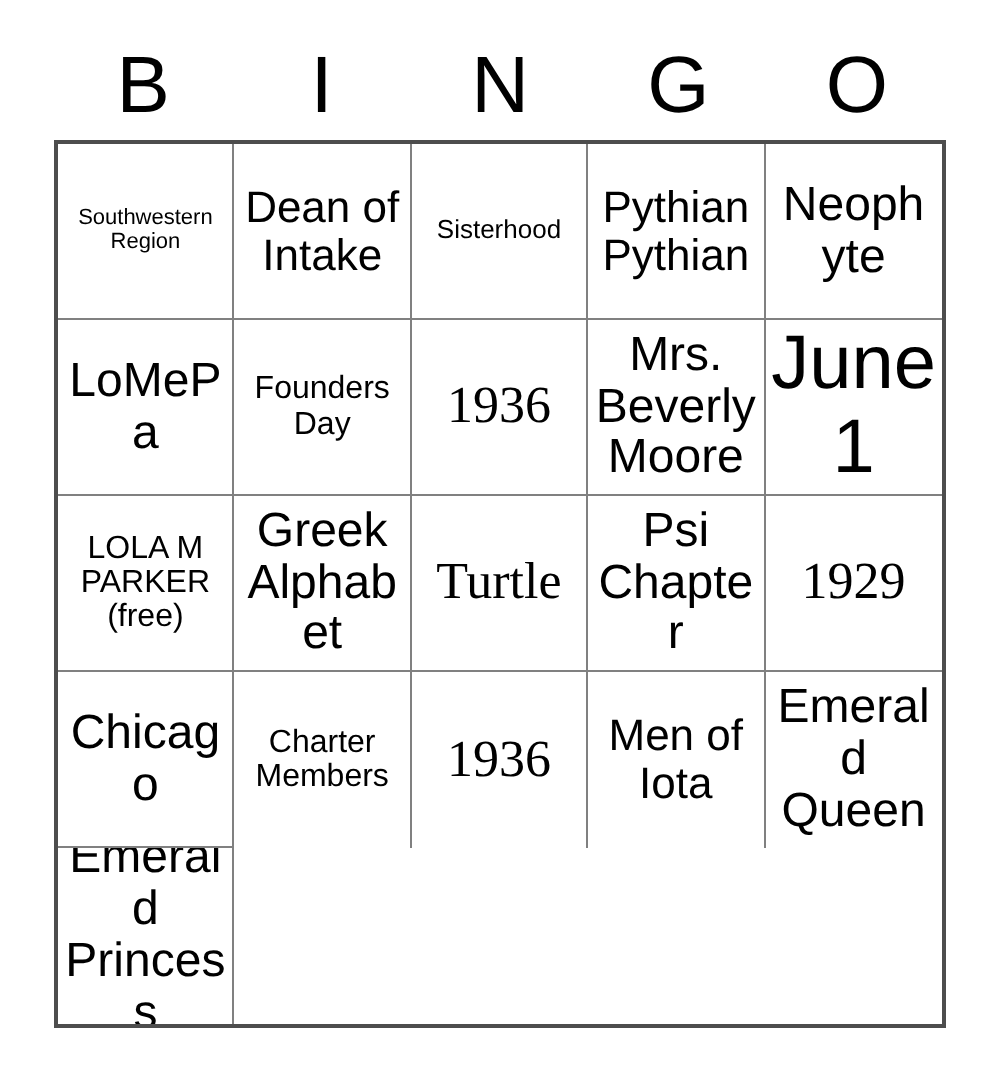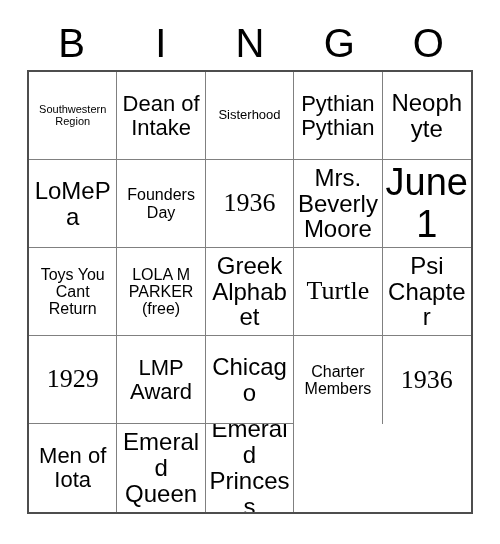--- a/index.html
+++ b/index.html
@@ -129,40 +129,34 @@
         <span class="cell-text">1936</span>
       </div>
     <div class="cell fs-m">
         <span class="cell-text">Mrs. Beverly Moore</span>
       </div>
 
     <div class="cell fs-xxl">
         <span class="cell-text">June 1</span>
       </div>
     <div class="cell fs-s">
-        <span class="cell-text">Toys You Cant Return</span>
-      </div>
-    <div class="cell fs-s">
         <span class="cell-text">LOLA M PARKER (free)</span>
       </div>
     <div class="cell fs-m">
         <span class="cell-text">Greek Alphabet</span>
       </div>
     <div class="cell fs-xl">
         <span class="cell-text">Turtle</span>
       </div>
 
     <div class="cell fs-m">
         <span class="cell-text">Psi Chapter</span>
       </div>
     <div class="cell fs-xl">
         <span class="cell-text">1929</span>
-      </div>
-    <div class="cell fs-l">
-        <span class="cell-text">LMP Award</span>
       </div>
     <div class="cell fs-m">
         <span class="cell-text">Chicago</span>
       </div>
     <div class="cell fs-s">
         <span class="cell-text">Charter Members</span>
       </div>
 
     <div class="cell fs-xl">
         <span class="cell-text">1936</span>

